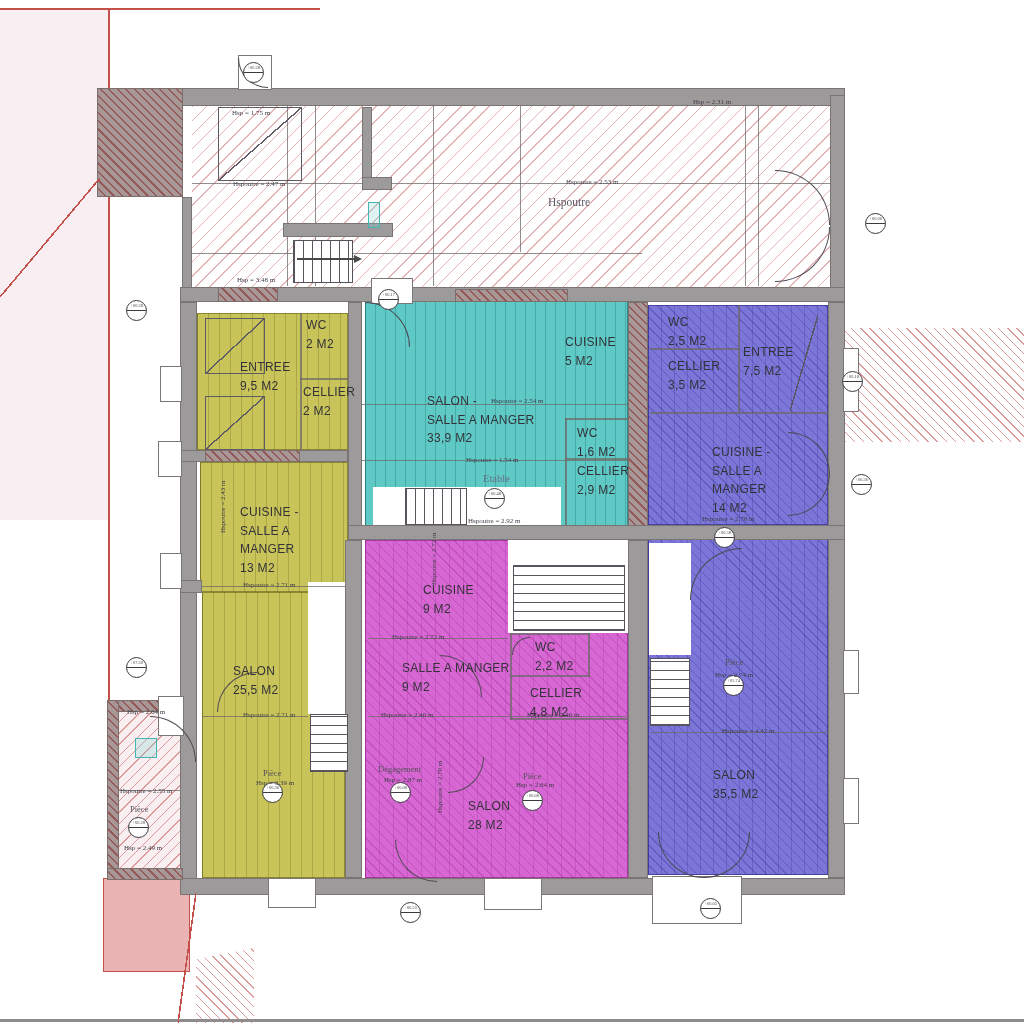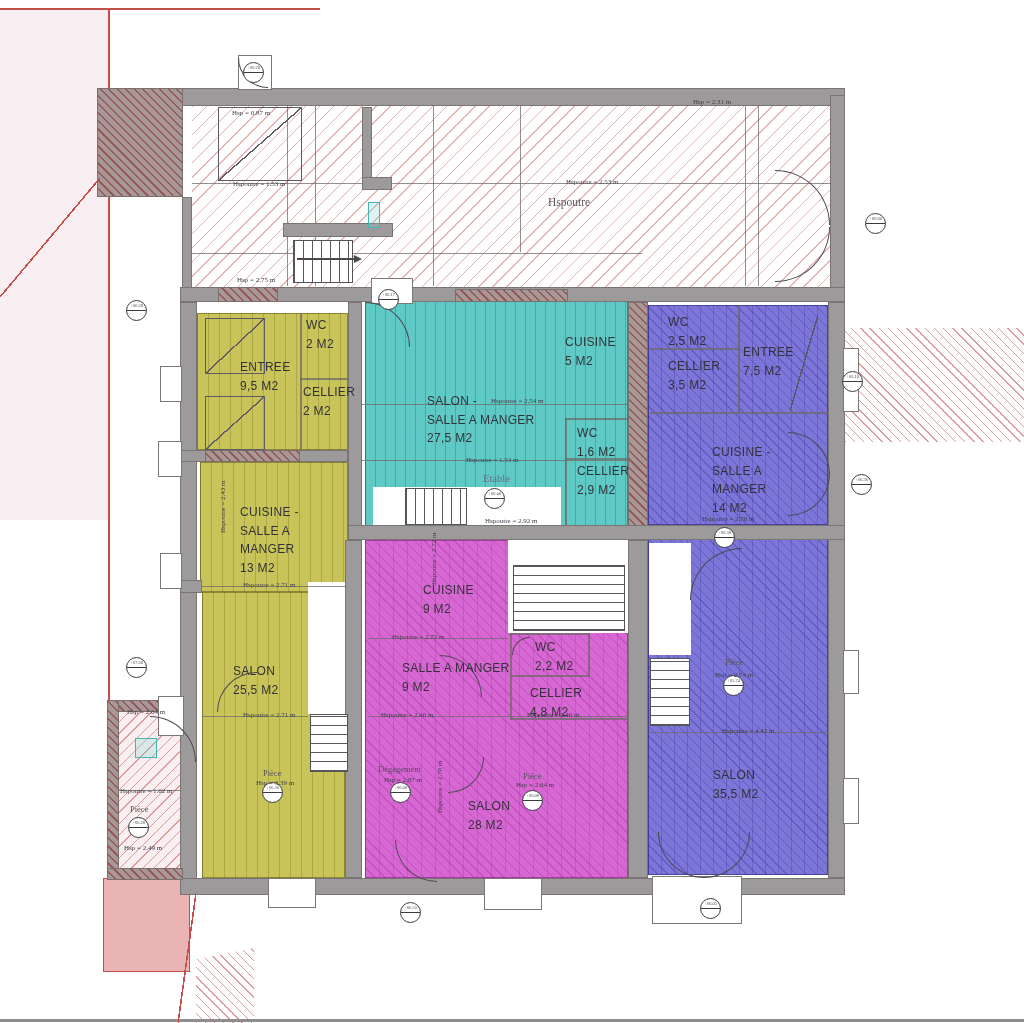--- a/index.html
+++ b/index.html
@@ -219,21 +219,21 @@
       <span>+66.05</span>
     </div>
     <div class="abs lbl lbl-room" style="left: 240px; top: 358px;">ENTREE
 9,5 M2</div>
     <div class="abs lbl lbl-room" style="left: 306px; top: 316px;">WC
 2 M2</div>
     <div class="abs lbl lbl-room" style="left: 303px; top: 383px;">CELLIER
 2 M2</div>
     <div class="abs lbl lbl-room" style="left: 427px; top: 392px;">SALON -
 SALLE A MANGER
-27,5 M2</div>
+33,9 M2</div>
     <div class="abs lbl lbl-room" style="left: 565px; top: 333px;">CUISINE
 5 M2</div>
     <div class="abs lbl lbl-room" style="left: 577px; top: 424px;">WC
 1,6 M2</div>
     <div class="abs lbl lbl-room" style="left: 577px; top: 462px;">CELLIER
 2,9 M2</div>
     <div class="abs lbl lbl-room" style="left: 668px; top: 313px;">WC
 2,5 M2</div>
     <div class="abs lbl lbl-room" style="left: 668px; top: 357px;">CELLIER
 3,5 M2</div>
@@ -261,38 +261,38 @@
 28 M2</div>
     <div class="abs lbl lbl-room" style="left: 713px; top: 766px;">SALON
 35,5 M2</div>
     <div class="abs lbl lbl-big" style="left: 548px; top: 196px;">Hspoutre</div>
     <div class="abs lbl lbl-etable" style="left: 483px; top: 473px;">Etable</div>
     <div class="abs lbl lbl-name" style="left: 725px; top: 657px;">Pièce</div>
     <div class="abs lbl lbl-name" style="left: 263px; top: 768px;">Pièce</div>
     <div class="abs lbl lbl-name" style="left: 130px; top: 804px;">Pièce</div>
     <div class="abs lbl lbl-name" style="left: 523px; top: 771px;">Pièce</div>
     <div class="abs lbl lbl-name" style="left: 378px; top: 764px;">Dégagement</div>
-    <div class="abs lbl lbl-ann" style="left: 232px; top: 109px;">Hsp  = 0.87 m</div>
+    <div class="abs lbl lbl-ann" style="left: 232px; top: 109px;">Hsp  = 1.75 m</div>
     <div class="abs lbl lbl-ann" style="left: 693px; top: 98px;">Hsp  = 2.31 m</div>
-    <div class="abs lbl lbl-ann" style="left: 233px; top: 180px;">Hspoutre  = 1.53 m</div>
+    <div class="abs lbl lbl-ann" style="left: 233px; top: 180px;">Hspoutre  = 2.47 m</div>
     <div class="abs lbl lbl-ann" style="left: 566px; top: 178px;">Hspoutre  = 2.53 m</div>
-    <div class="abs lbl lbl-ann" style="left: 237px; top: 276px;">Hsp  = 2.75 m</div>
+    <div class="abs lbl lbl-ann" style="left: 237px; top: 276px;">Hsp  = 3.48 m</div>
     <div class="abs lbl lbl-ann" style="left: 491px; top: 397px;">Hspoutre  = 2.54 m</div>
     <div class="abs lbl lbl-ann" style="left: 466px; top: 456px;">Hspoutre  = 1.54 m</div>
-    <div class="abs lbl lbl-ann" style="left: 485px; top: 517px; font-family: Liberation Serif, serif;">Hspoutre  = 2.92 m</div>
+    <div class="abs lbl lbl-ann" style="left: 468px; top: 517px; font-family: Liberation Serif, serif;">Hspoutre  = 2.92 m</div>
     <div class="abs lbl lbl-ann" style="left: 702px; top: 515px;">Hspoutre  = 2.78 m</div>
     <div class="abs lbl lbl-ann" style="left: 392px; top: 633px;">Hspoutre  = 2.72 m</div>
     <div class="abs lbl lbl-ann" style="left: 381px; top: 711px;">Hspoutre  = 2.40 m</div>
     <div class="abs lbl lbl-ann" style="left: 527px; top: 711px;">Hspoutre  = 2.40 m</div>
     <div class="abs lbl lbl-ann" style="left: 722px; top: 727px;">Hspoutre  = 4.42 m</div>
     <div class="abs lbl lbl-ann" style="left: 243px; top: 711px;">Hspoutre  = 2.71 m</div>
     <div class="abs lbl lbl-ann" style="left: 243px; top: 581px;">Hspoutre  = 2.71 m</div>
     <div class="abs lbl lbl-ann" style="left: 256px; top: 779px;">Hsp  = 3.39 m</div>
     <div class="abs lbl lbl-ann" style="left: 384px; top: 776px;">Hsp  = 2.87 m</div>
     <div class="abs lbl lbl-ann" style="left: 516px; top: 781px;">Hsp  = 2.64 m</div>
     <div class="abs lbl lbl-ann" style="left: 715px; top: 671px; text-align: right;">Hsp  = 2.74 m</div>
     <div class="abs lbl lbl-ann" style="left: 127px; top: 708px;">Hsp  = 2.64 m</div>
-    <div class="abs lbl lbl-ann" style="left: 120px; top: 787px;">Hspoutre  = 1.62 m</div>
+    <div class="abs lbl lbl-ann" style="left: 120px; top: 787px;">Hspoutre  = 2.55 m</div>
     <div class="abs lbl lbl-ann" style="left: 124px; top: 844px;">Hsp  = 2.49 m</div>
     <div class="abs lbl lbl-ann rot" style="left: 219px; top: 533px;">Hspoutre  = 2.43 m</div>
     <div class="abs lbl lbl-ann rot" style="left: 436px; top: 813px;">Hspoutre  = 2.70 m</div>
     <div class="abs lbl lbl-ann rot" style="left: 430px; top: 585px;">Hspoutre  = 2.72 m</div>
   </div>
 
 </body></html>

